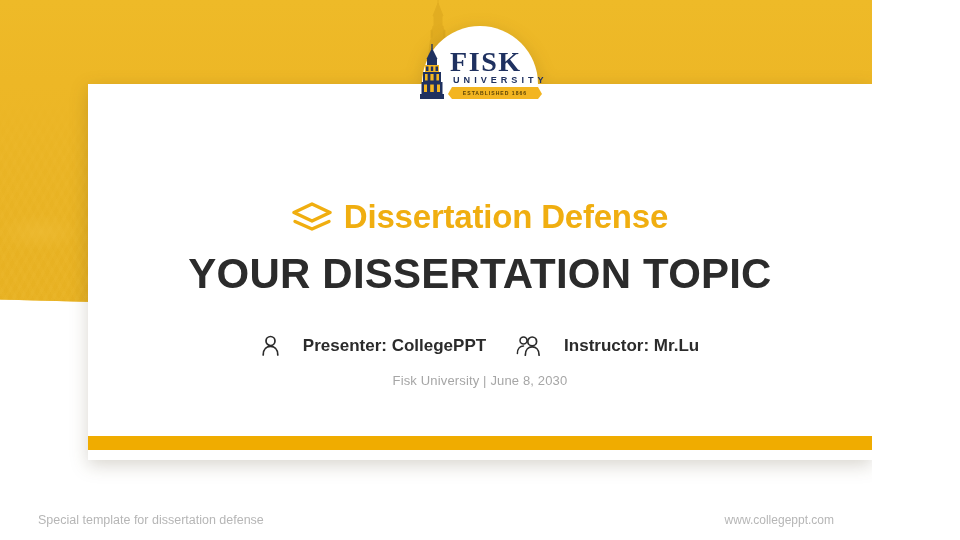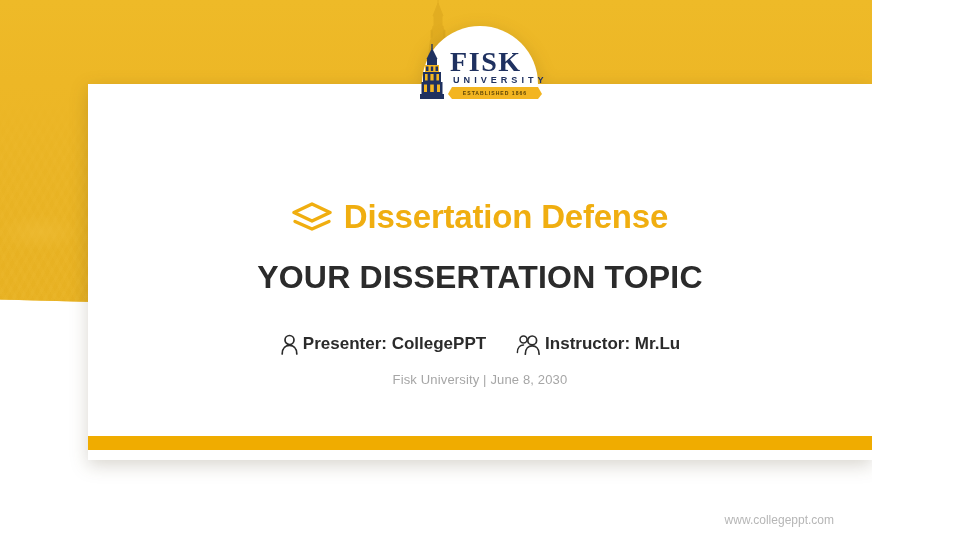--- a/index.html
+++ b/index.html
@@ -95,33 +95,33 @@
     display:flex; align-items:center; gap:12px;
     color:#f0ae10;
     font-size:33px; font-weight:bold; letter-spacing:-.2px;
     line-height:1;
     white-space:nowrap;
     justify-content:center;
   }
   #kicker .capIcon{ width:40px; height:30px; flex:0 0 auto; display:block; }
 
   #topic{
-    margin-top:28px;
+    margin-top:19px;
     color:#2b2b2b;
-    font-size:32px; font-weight:bold; letter-spacing:.2px;
+    font-size:42px; font-weight:bold; letter-spacing:.2px;
     line-height:1.05; white-space:nowrap;
   }
 
   #people{
     margin-top:39px;
     display:flex; align-items:center; gap:30px;
     color:#2b2b2b; font-size:17px; font-weight:bold;
     white-space:nowrap;
   }
-  #people .pitem{ display:flex; align-items:center; gap:4px; }
+  #people .pitem{ display:flex; align-items:center; gap:23px; }
   #people .pico{ width:19px; height:21px; flex:0 0 auto; display:block; }
   #people .pico.two{ width:25px; }
 
   #meta{
     margin-top:17px;
     color:#a6a6a6; font-size:13px; letter-spacing:.15px; white-space:nowrap;
   }
 
   
   #footL{
@@ -221,14 +221,15 @@
             <path d="M9.3 20.2 C9.3 14.1 12.8 11.9 16.2 11.9 C19.6 11.9 23.1 14.1 23.1 20.2" fill="none" stroke="#2b2b2b" stroke-width="1.7" stroke-linecap="round"></path>
           </svg>
           <span>Instructor: Mr.Lu</span>
         </div>
       </div>
 
       <div id="meta">Fisk University | June 8, 2030</div>
     </div>
   </div>
 
+  <div id="footL">Special template for dissertation defense</div>
   <div id="footR">www.collegeppt.com</div>
 </div>
 
 </body></html>

